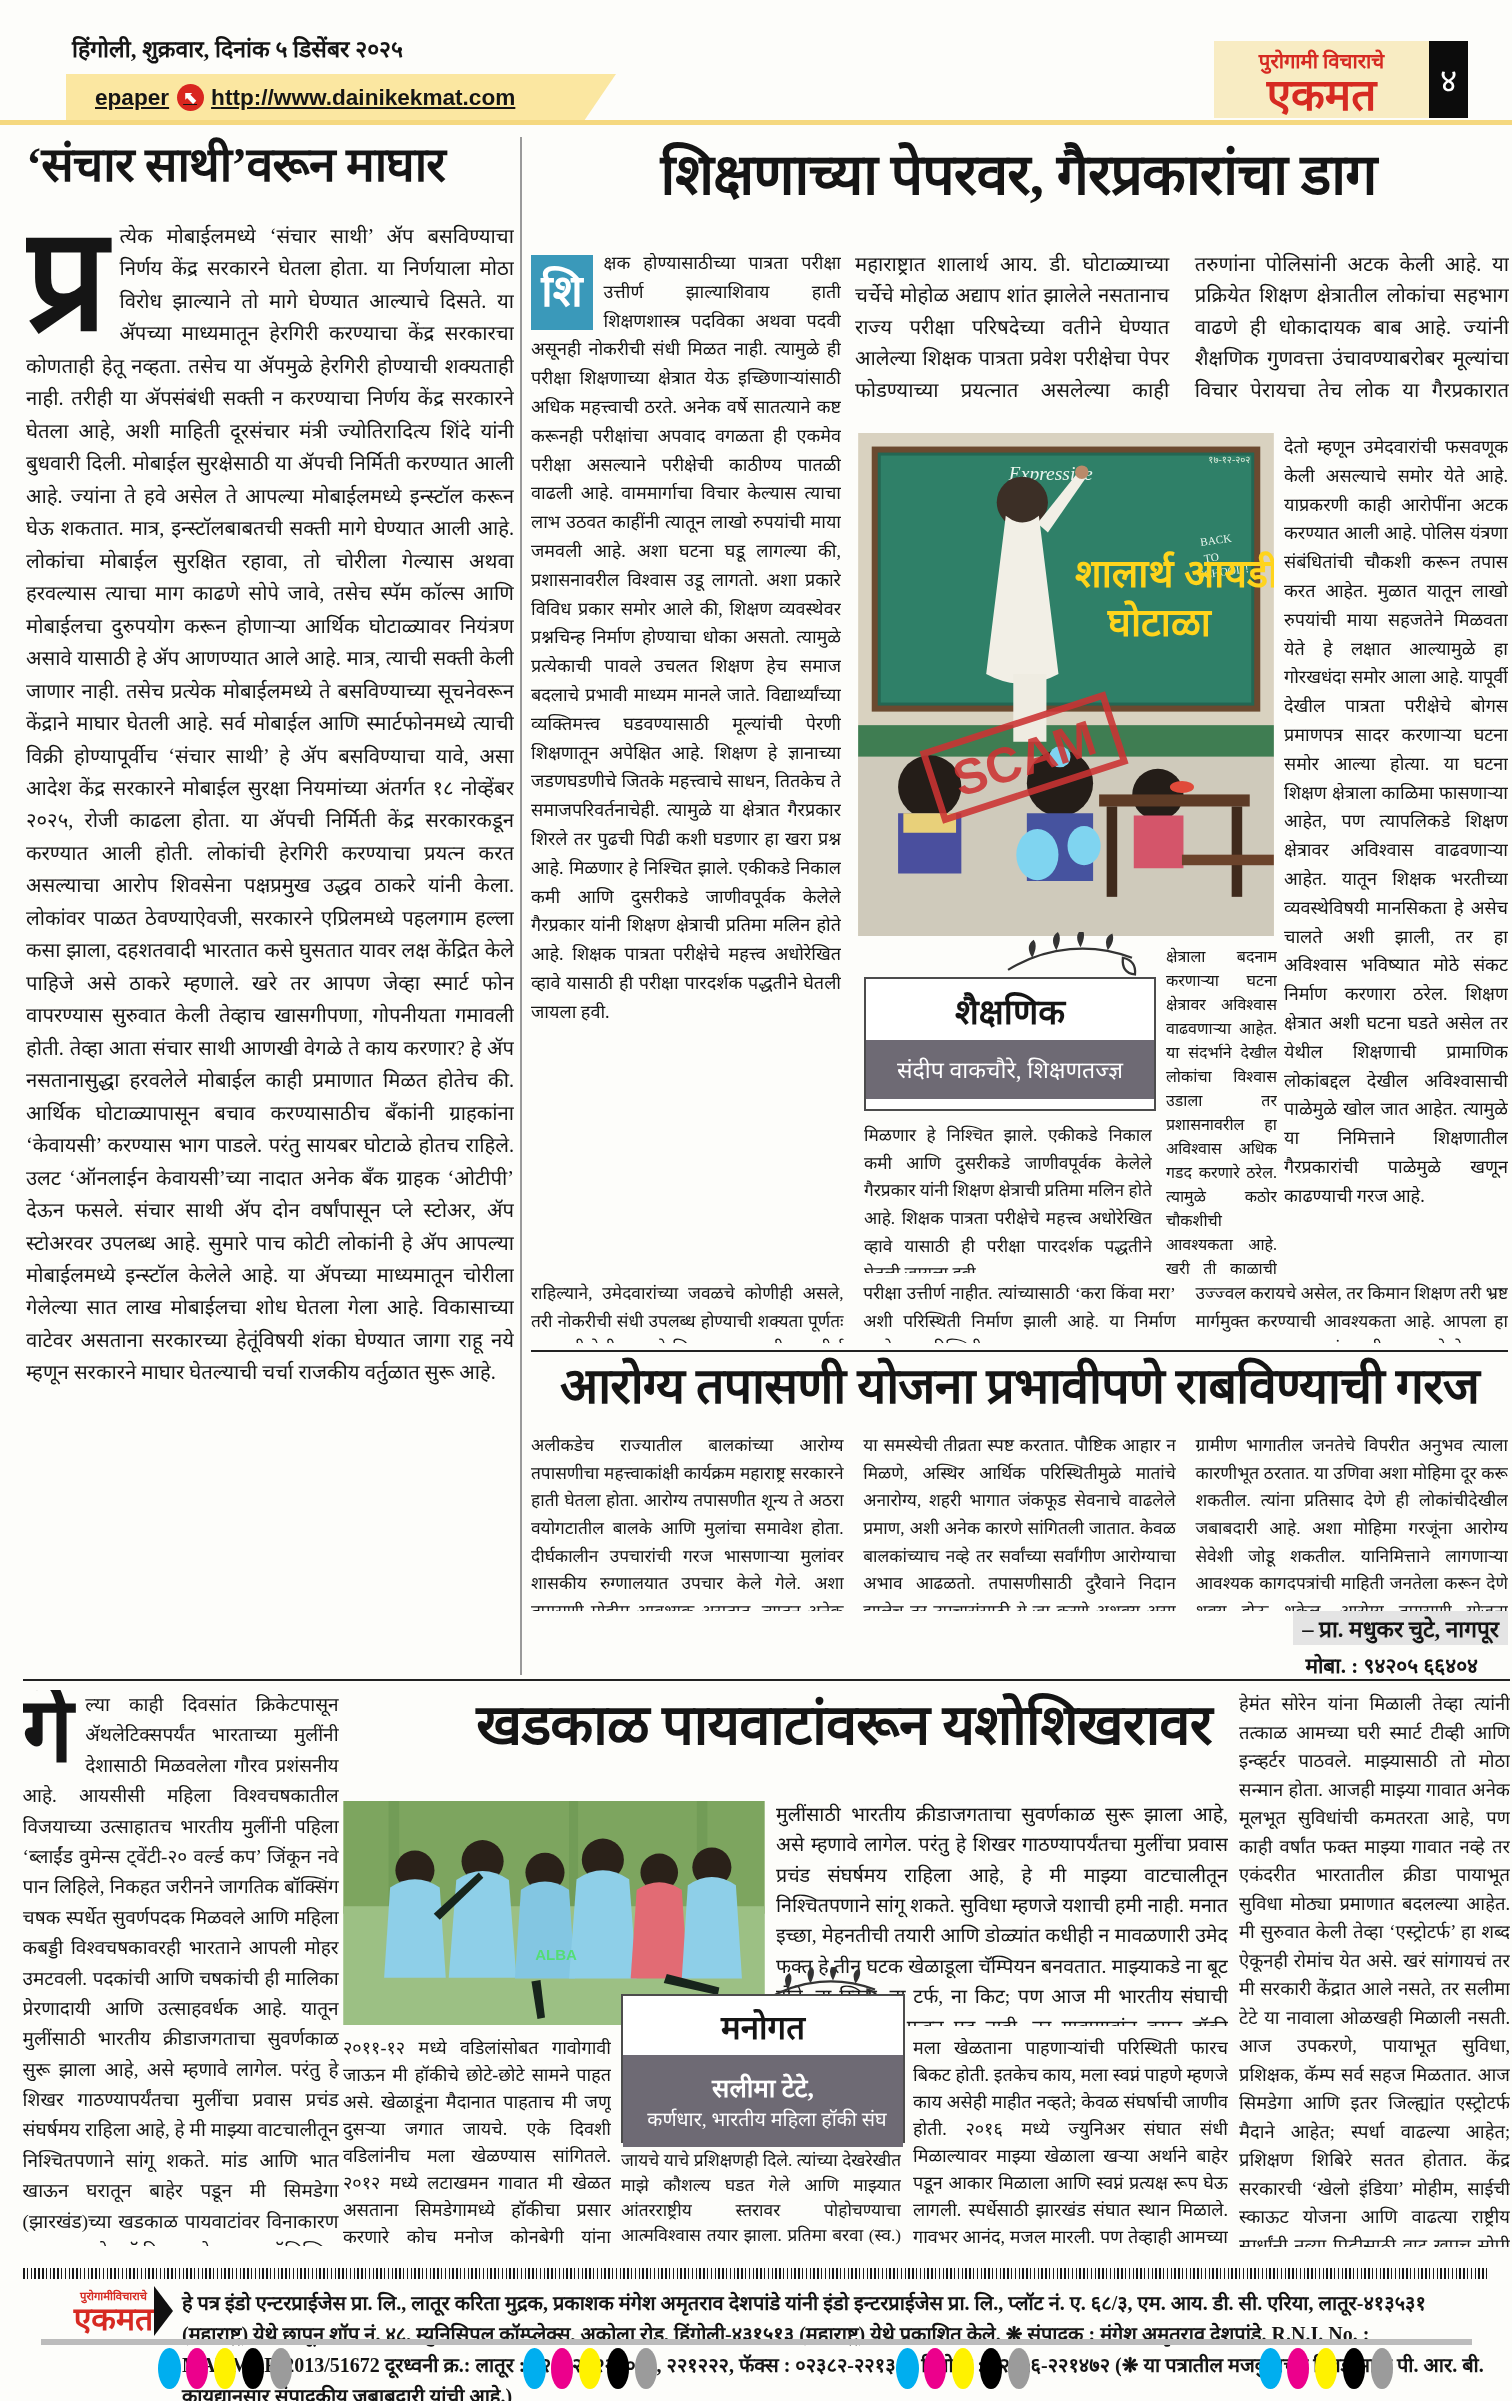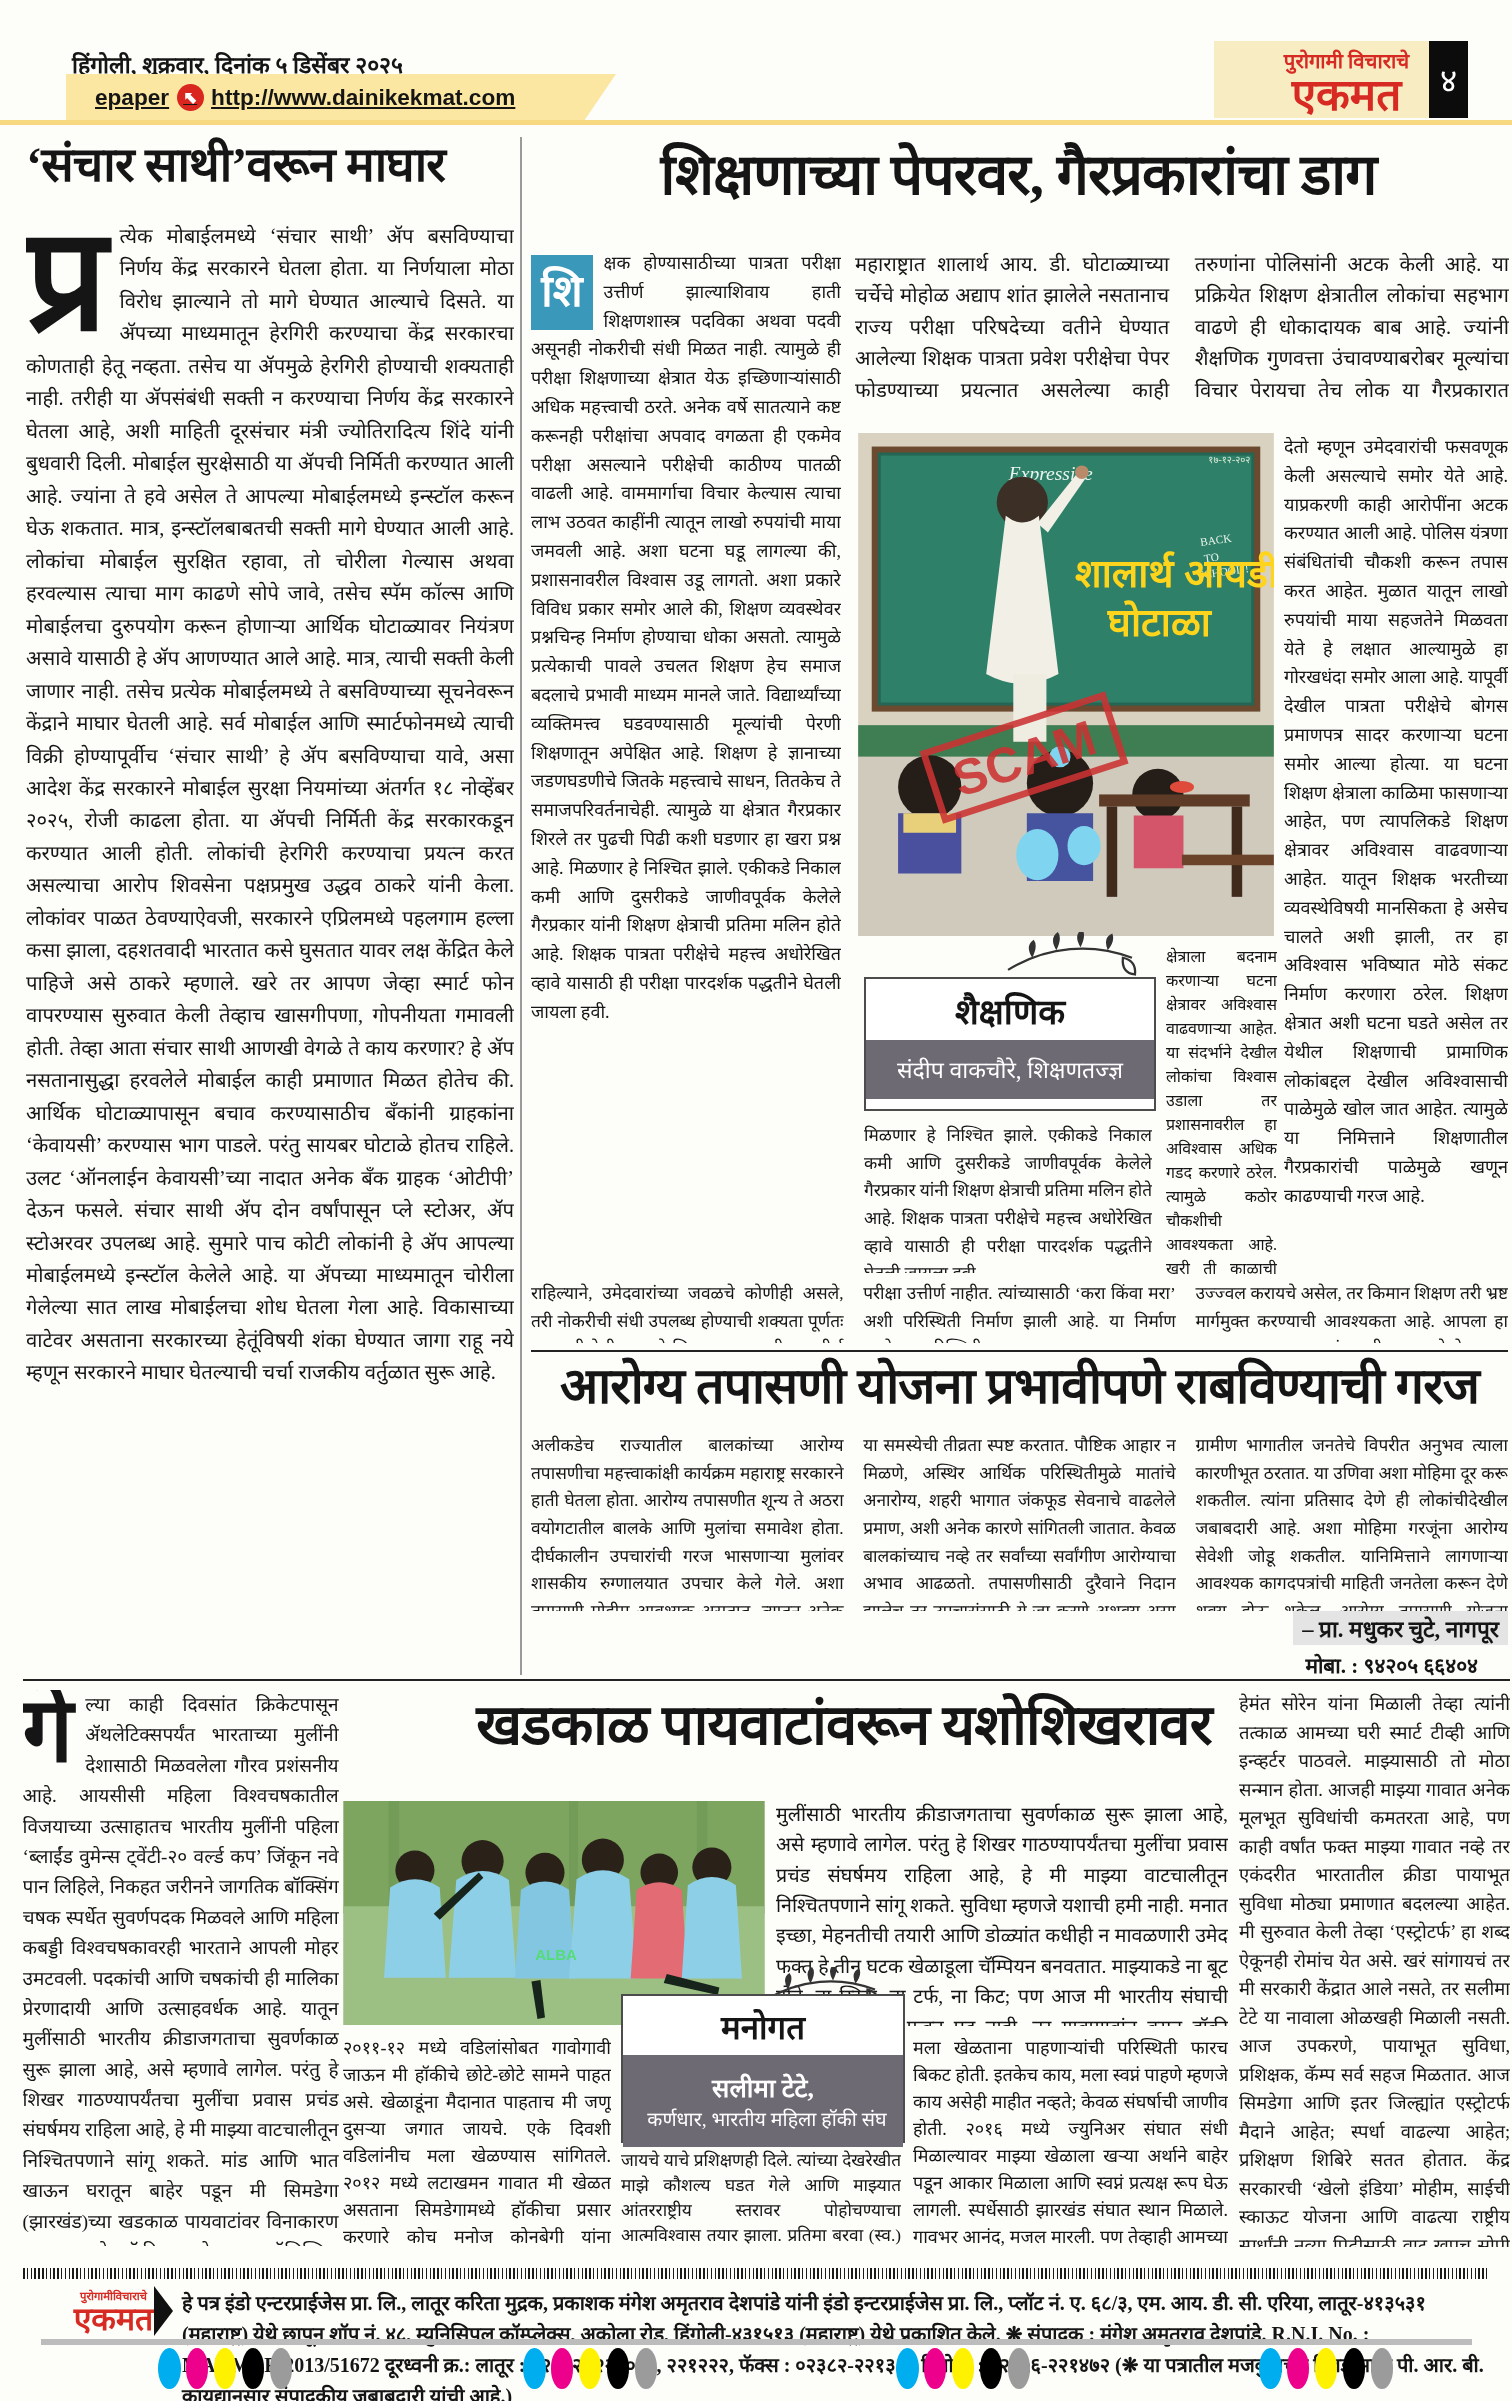--- a/index.html
+++ b/index.html
@@ -16,33 +16,33 @@
   .hrule{background:#222;height:2.3px;}
   .bylinebox{border:2.3px solid #4c4c4c;background:#fff;}
   .bylinebox .cat{font-weight:900;text-align:center;padding:7.5px 0 6px 0;}
   .bylinebox .bar{background:#6e6a74;color:#fff;text-align:center;padding:6px 4.5px;}
   .author-hl{display:inline-block;background:#e4e4e4;font-weight:bold;padding:1.5px 9px;text-align:right;}
   .dotsep{background:repeating-linear-gradient(90deg,#1a1a1a 0 1.5px,transparent 1.5px 3.8px);}
   .dot{display:inline-block;width:22.6px;height:41px;border-radius:50%;margin-right:5.3px;vertical-align:middle;}
   .ribbon{background:#fbe7a1;clip-path:polygon(0 0,100% 0,calc(100% - 32px) 100%,0 100%);
           display:flex;align-items:center;padding-left:29px;box-sizing:border-box;
           font-family:"Liberation Sans",sans-serif;font-weight:bold;text-decoration:underline;}
-  .masthead{background:#f8ecc3;text-align:center;color:#d62a22;padding-left:25px;}
+  .masthead{background:#f8ecc3;text-align:center;color:#d62a22;}
   .pagenum{background:#0c0c0c;color:#fff;display:flex;align-items:center;justify-content:center;}
   .lead2col{column-count:2;column-gap:25.6px;}
   .cols3{display:flex;gap:19.6px;}
   .cols3>div{flex:1;}
   svg{display:block;}
 </style>
 </head>
 <body>
 
 <div id="page">
 
-  <div class="abs" style="left:72px;top:48px;width:527px;font-size:23px;font-weight:bold;">हिंगोली, शुक्रवार, दिनांक ५ डिसेंबर २०२५</div>
+  <div class="abs" style="left:72px;top:32px;width:527px;font-size:23px;font-weight:bold;">हिंगोली, शुक्रवार, दिनांक ५ डिसेंबर २०२५</div>
 
   <div class="abs ribbon" style="left:66px;top:74px;width:550px;height:47px;font-size:22.6px;">
     <span>epaper</span>
     <span style="display:inline-flex;width:27px;height:27px;border-radius:50%;background:#d9261f;color:#fff;
                  align-items:center;justify-content:center;margin:0 7.5px;font-size:16.6px;">⬉</span>
     <span>http://www.dainikekmat.com</span>
   </div>
 
 
   <div class="abs masthead" style="left:1214px;top:41px;width:215px;height:77px;">

